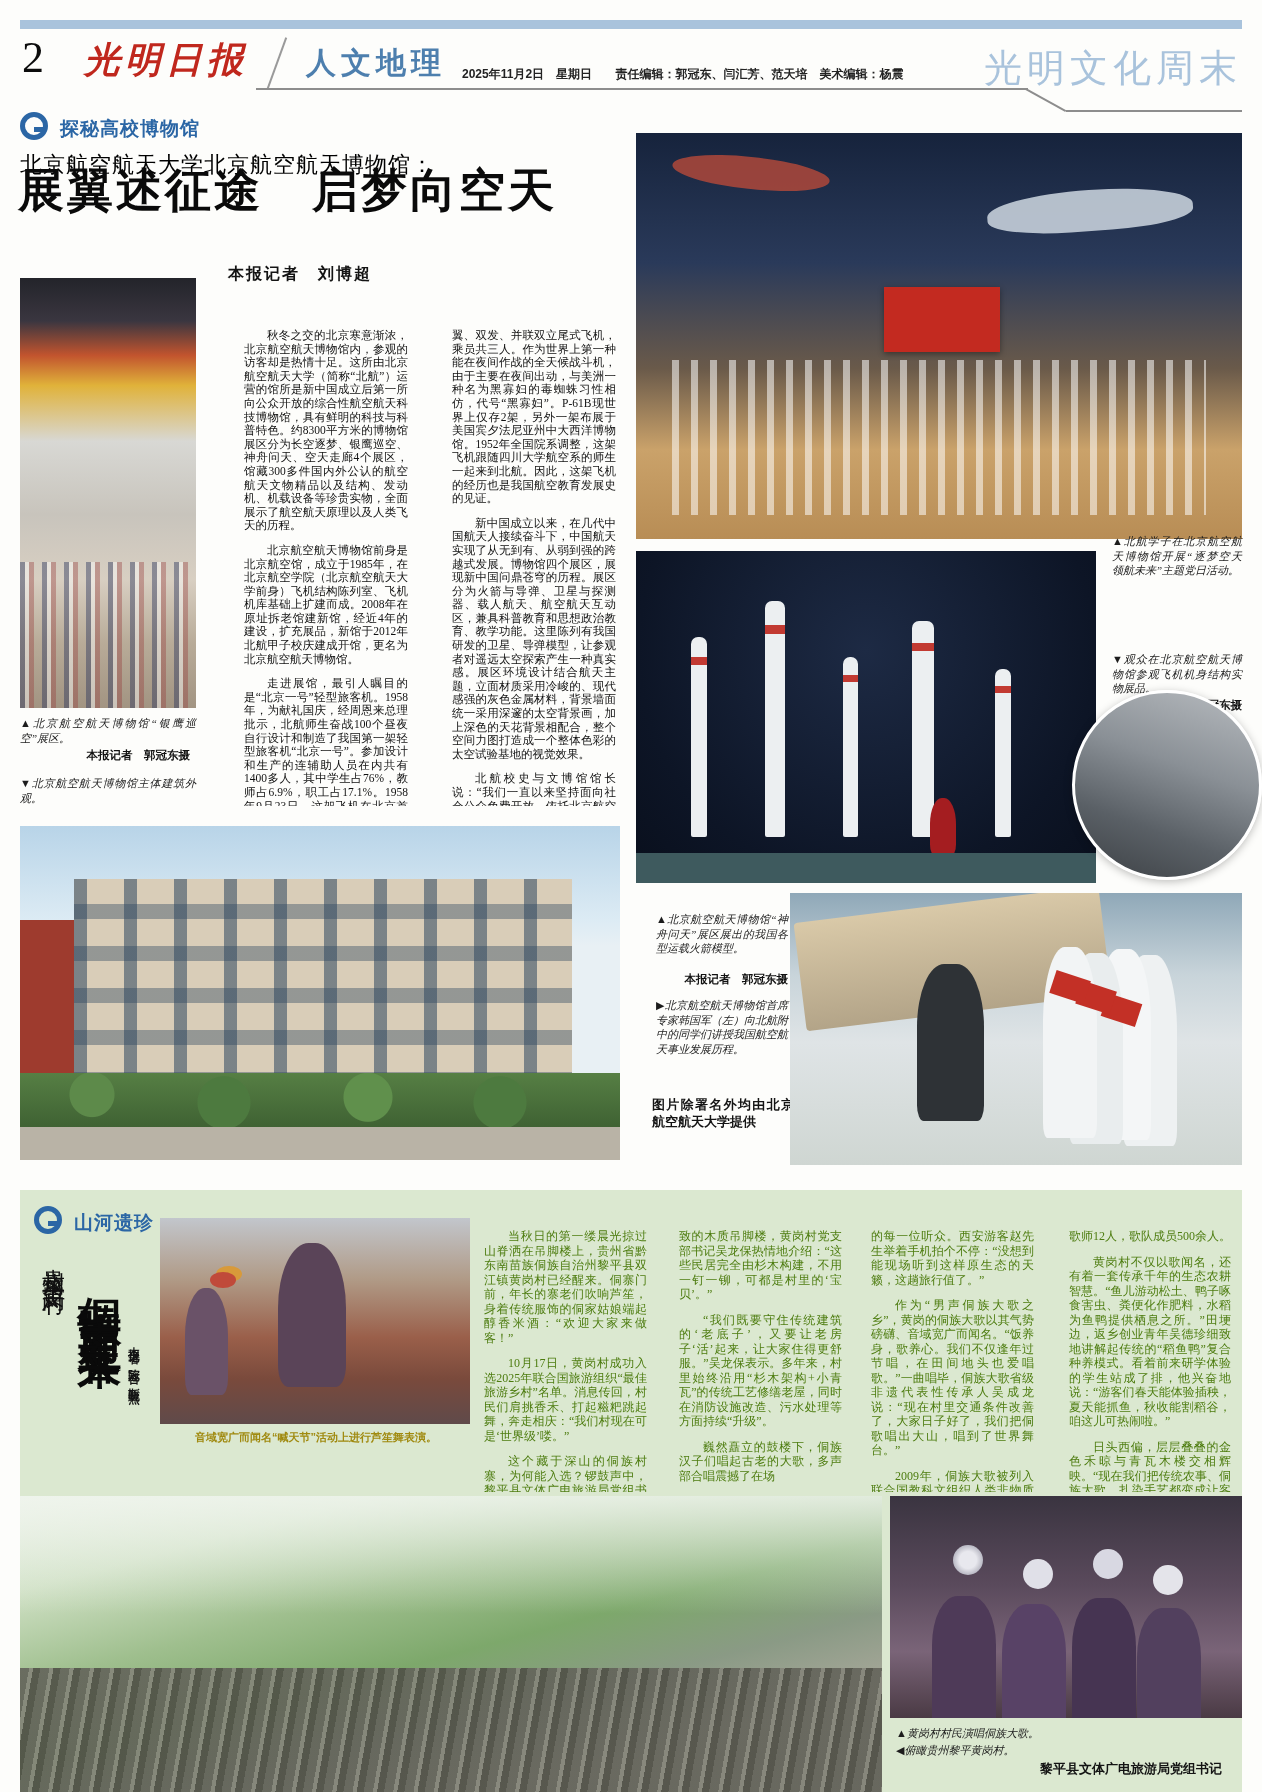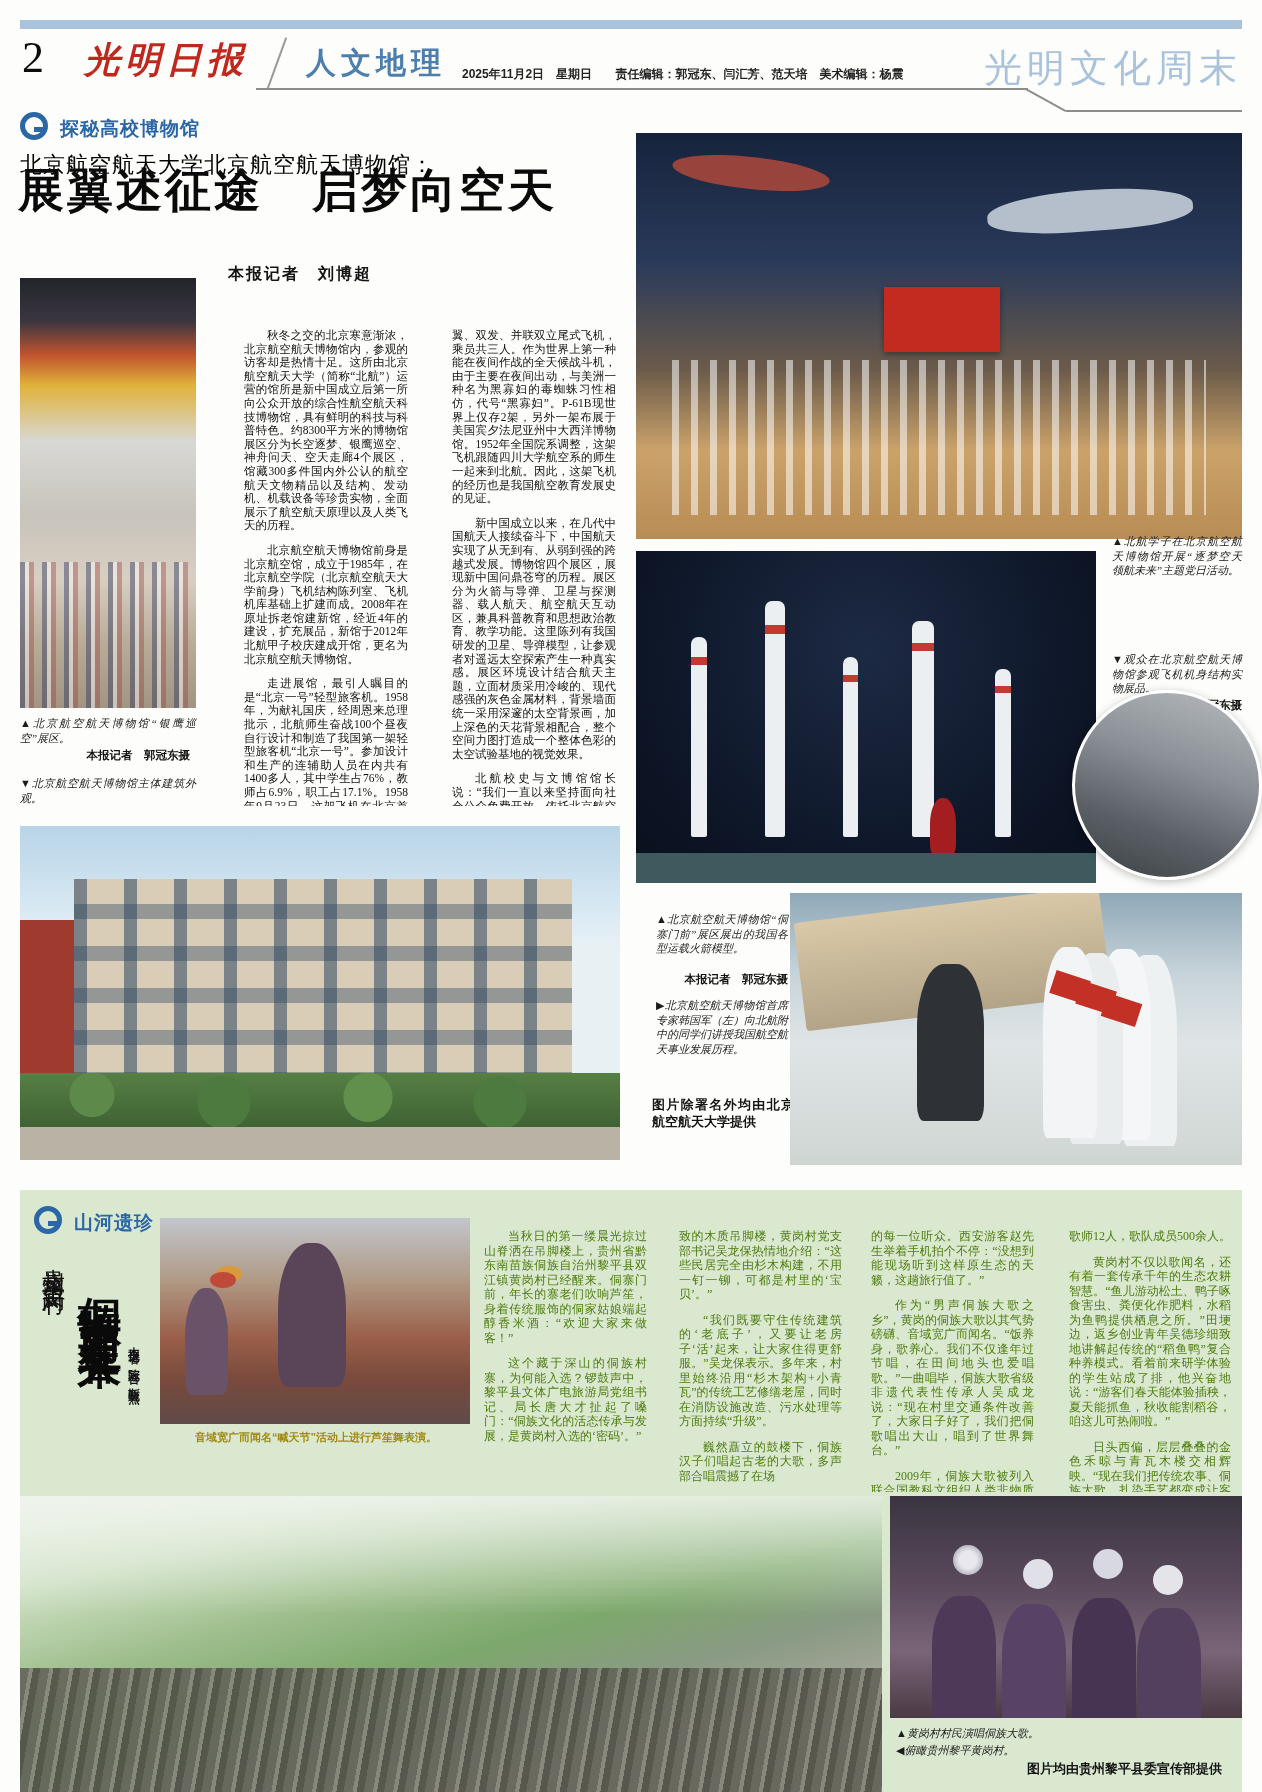--- a/index.html
+++ b/index.html
@@ -101,21 +101,21 @@
     <div class="rocket" style="left:45%;width:15px;height:180px;"></div>
     <div class="rocket" style="left:60%;width:22px;height:216px;"></div>
     <div class="rocket" style="left:78%;width:16px;height:168px;"></div>
     <div style="position:absolute;left:64%;bottom:8%;width:26px;height:58px;background:#a41d20;border-radius:45% 45% 20% 20%;"></div>
     <div style="position:absolute;left:0;right:0;bottom:0;height:9%;background:#3e5a5e;"></div>
   </div>
 
   <div class="abs photo" style="left:1072px;top:690px;width:184px;height:184px;border-radius:50%;border:3px solid #fff;
               background:linear-gradient(200deg,#b8bcc0 0%,#8a9096 40%,#5a6066 70%,#3c4044 100%);box-shadow:0 2px 8px rgba(0,0,0,.25);z-index:3;"></div>
 
-  <div class="abs cap" style="left:656px;top:912px;width:132px;height:60px;">▲北京航空航天博物馆“侗寨门前”展区展出的我国各型运载火箭模型。</div>
+  <div class="abs cap" style="left:656px;top:912px;width:132px;height:60px;">▲北京航空航天博物馆“神舟问天”展区展出的我国各型运载火箭模型。</div>
   <div class="abs capcredit" style="left:656px;top:972px;width:132px;">本报记者　郭冠东摄</div>
   <div class="abs cap" style="left:656px;top:998px;width:132px;height:78px;">▶北京航空航天博物馆首席专家韩国军（左）向北航附中的同学们讲授我国航空航天事业发展历程。</div>
   <div class="abs sans" style="left:652px;top:1096px;width:142px;height:48px;font-size:13px;line-height:17px;font-weight:bold;text-align:justify;">图片除署名外均由北京航空航天大学提供</div>
 
   <div class="abs photo" style="left:790px;top:893px;width:452px;height:272px;
               background:linear-gradient(180deg,#8fa8b8 0%,#c8d4da 30%,#dfe4e6 55%,#cfd6d2 100%);">
     <div style="position:absolute;left:2%;top:4%;width:68%;height:40%;background:linear-gradient(180deg,#d9c9a8,#b3a488);transform:rotate(-7deg);border-radius:4px;"></div>
     <div style="position:absolute;left:28%;top:26%;width:15%;height:58%;background:#2e3236;border-radius:40% 40% 10% 10%;"></div>
     <div style="position:absolute;left:56%;top:20%;width:12%;height:70%;background:#f2f4f5;border-radius:40% 40% 8% 8%;box-shadow:26px 6px 0 #e9edee,54px 2px 0 #f4f6f7,80px 8px 0 #eef1f2;"></div>
     <div style="position:absolute;left:58%;top:30%;width:8%;height:9%;background:#c33026;transform:rotate(18deg);box-shadow:28px 2px 0 #c33026,56px 6px 0 #c33026;"></div>
@@ -145,20 +145,21 @@
   <div class="abs photo" style="left:160px;top:1218px;width:310px;height:206px;
               background:linear-gradient(180deg,#c2c6cc 0%,#b09a86 30%,#9a5f4a 58%,#7a4a3c 78%,#5f4a4a 100%);">
     <div style="position:absolute;left:38%;top:12%;width:22%;height:70%;background:#5a4458;border-radius:45% 45% 15% 15%;"></div>
     <div style="position:absolute;left:8%;top:34%;width:14%;height:52%;background:#6a5268;border-radius:45% 45% 15% 15%;"></div>
     <div style="position:absolute;left:16%;top:26%;width:26px;height:16px;background:#c04a3a;border-radius:50%;box-shadow:6px -6px 0 #d89a3a;"></div>
   </div>
   <div class="abs sans" style="left:166px;top:1430px;width:300px;font-size:11px;font-weight:bold;color:#a08a10;text-align:center;">音域宽广而闻名“喊天节”活动上进行芦笙舞表演。</div>
 
   <div class="abs bodycol2" style="left:473px;top:1218px;width:185px;height:274px;">
     <p>当秋日的第一缕晨光掠过山脊洒在吊脚楼上，贵州省黔东南苗族侗族自治州黎平县双江镇黄岗村已经醒来。侗寨门前，年长的寨老们吹响芦笙，身着传统服饰的侗家姑娘端起醇香米酒：“欢迎大家来做客！”</p>
+    <p>10月17日，黄岗村成功入选2025年联合国旅游组织“最佳旅游乡村”名单。消息传回，村民们肩挑香禾、打起糍粑跳起舞，奔走相庆：“我们村现在可是‘世界级’喽。”</p>
     <p>这个藏于深山的侗族村寨，为何能入选？锣鼓声中，黎平县文体广电旅游局党组书记、局长唐大才扯起了嗓门：“侗族文化的活态传承与发展，是黄岗村入选的‘密码’。”</p>
 
   </div>
   <div class="abs bodycol2" style="left:668px;top:1218px;width:185px;height:274px;">
     <p style="text-indent:0;">致的木质吊脚楼，黄岗村党支部书记吴龙保热情地介绍：“这些民居完全由杉木构建，不用一钉一铆，可都是村里的‘宝贝’。”</p>
     <p>“我们既要守住传统建筑的‘老底子’，又要让老房子‘活’起来，让大家住得更舒服。”吴龙保表示。多年来，村里始终沿用“杉木架构+小青瓦”的传统工艺修缮老屋，同时在消防设施改造、污水处理等方面持续“升级”。</p>
     <p>巍然矗立的鼓楼下，侗族汉子们唱起古老的大歌，多声部合唱震撼了在场</p>
   </div>
   <div class="abs bodycol2" style="left:860px;top:1218px;width:185px;height:274px;">
     <p style="text-indent:0;">的每一位听众。西安游客赵先生举着手机拍个不停：“没想到能现场听到这样原生态的天籁，这趟旅行值了。”</p>
@@ -179,15 +180,15 @@
   </div>
 
   <div class="abs photo" style="left:890px;top:1496px;width:352px;height:222px;z-index:2;
               background:linear-gradient(180deg,#3a3440 0%,#5a4a5c 40%,#7a6478 70%,#4a3a44 100%);">
     <div style="position:absolute;left:18%;top:22%;width:30px;height:30px;border-radius:50%;background:radial-gradient(circle,#e8e8ee 0 40%,#b9b9c4 70%);box-shadow:70px 14px 0 #e0e0e8,140px 4px 0 #d8d8e2,200px 20px 0 #e4e4ea;"></div>
     <div style="position:absolute;left:12%;bottom:0;width:18%;height:55%;background:#4e3a58;border-radius:40% 40% 0 0;box-shadow:70px 8px 0 #584266,140px 2px 0 #463452,205px 12px 0 #52405e;"></div>
   </div>
 
   <div class="abs cap" style="left:896px;top:1726px;width:320px;height:15px;">▲黄岗村村民演唱侗族大歌。</div>
   <div class="abs cap" style="left:896px;top:1743px;width:320px;height:15px;">◀俯瞰贵州黎平黄岗村。</div>
-  <div class="abs sans" style="left:642px;top:1760px;width:580px;font-size:13px;font-weight:bold;text-align:right;">图片均由贵州黎平县委宣传部提供</div>
+  <div class="abs sans" style="left:642px;top:1760px;width:580px;font-size:13px;font-weight:bold;text-align:right;">黎平县文体广电旅游局党组书记</div>
 
 </div>
 
 </body></html>

